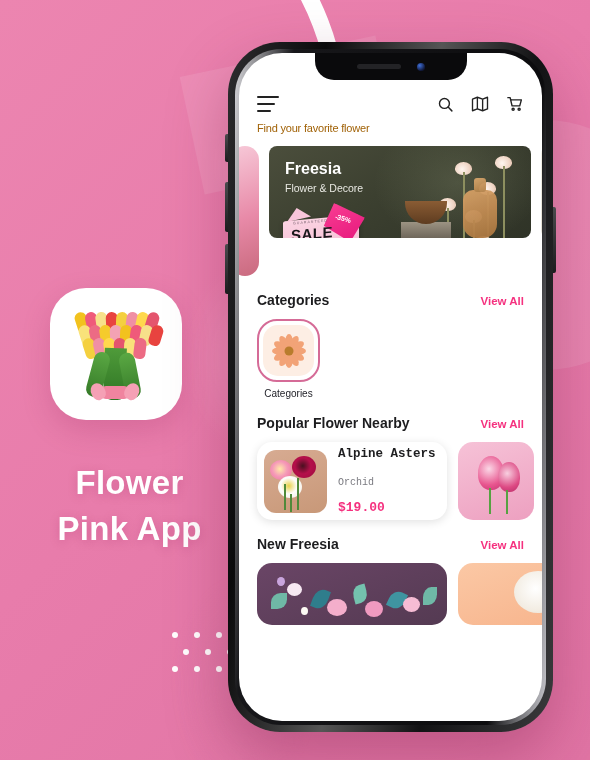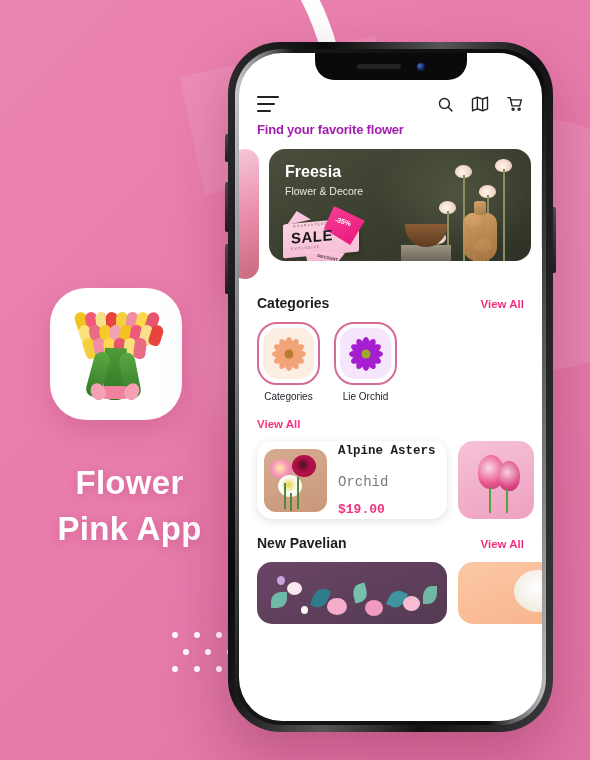--- a/index.html
+++ b/index.html
@@ -95,27 +95,27 @@
   .hamburger { width:22px; cursor:pointer; }
   .hamburger span { display:block; height:2px; background:#222; border-radius:2px; margin-bottom:5px; }
   .hamburger span:nth-child(2){ width:18px; }
   .hamburger span:nth-child(3){ width:14px; margin-bottom:0; }
   .top-icons { display:flex; align-items:center; gap:17px; }
   .top-icons svg { display:block; }
   .loc { display:flex; align-items:center; gap:5px; padding:12px 18px 0 18px; color:#f5317f;
         font-size:13.5px; font-weight:bold; }
   .loc-pin { width:13px; height:13px; }
   .chev { width:10px; height:10px; }
-  .h1 { padding:9px 18px 0 18px; font-size:13px; font-weight:bold; color:#a21caf; letter-spacing:-.2px; }
+  .h1 { padding:9px 18px 0 18px; font-size:11px; font-weight:normal; color:#a16207; letter-spacing:-.2px; }
 
   .banner-row { display:flex; gap:10px; padding:12px 0 0 0; margin-left:-18px; }
   .banner-prev { flex:0 0 28px; height:130px; border-radius:16px;
         background:linear-gradient(160deg,#f7c9d8,#e88aa8 55%,#c96a7e);
         margin-left:10px; }
-  .banner { position:relative; flex:0 0 262px; height:112px; border-radius:16px; overflow:hidden;
+  .banner { position:relative; flex:0 0 262px; height:92px; border-radius:8px; overflow:hidden;
         background:linear-gradient(150deg,#4b4e3c 0%,#3c4030 45%,#2f3327 100%); }
   .ban-veil { position:absolute; inset:0;
         background:radial-gradient(ellipse 120px 90px at 72% 40%, rgba(180,190,150,.18), rgba(0,0,0,0) 70%); }
   .ban-title { position:absolute; left:16px; top:14px; color:#fff; font-size:16px; font-weight:bold; }
   .ban-sub { position:absolute; left:16px; top:36px; color:#e8e8e2; font-size:10.5px; }
   .sale { position:absolute; left:12px; top:58px; width:88px; height:62px; }
   .sale-main { position:absolute; left:2px; top:14px; width:76px; height:34px;
         background:linear-gradient(180deg,#fbd3e2,#f6bfd5); transform:skewY(-5deg);
         border-radius:2px; box-shadow:0 2px 5px rgba(0,0,0,.25); }
   .sale-txt { position:absolute; left:10px; top:21px; font-size:15px; font-weight:bold;
@@ -165,21 +165,21 @@
   .petal-f b { position:absolute; left:50%; top:50%; transform:translate(-50%,-50%);
         width:9px; height:9px; border-radius:50%; z-index:2; }
 
   .prods { display:flex; gap:11px; padding:11px 0 0 18px;font-family:Liberation Mono, monospace; }
   .prod { flex:0 0 190px; height:78px; background:#fff; border-radius:15px;
         box-shadow:0 2px 10px rgba(0,0,0,.12); display:flex; align-items:center;
         padding:7px; gap:11px; }
   .prod-img { flex:0 0 63px; height:63px; border-radius:12px;
         background:linear-gradient(160deg,#d7ab92,#c89878); position:relative; overflow:hidden; }
   .prod-name { font-size:12.5px; font-weight:bold; color:#1d1d1f; }
-  .prod-cat { font-size:14px; color:#7a7a80; margin-top:16px; }
+  .prod-cat { font-size:10px; color:#7a7a80; margin-top:16px; }
   .prod-price { font-size:13px; font-weight:bold; color:#f5317f; margin-top:12px; }
   .prod2 { flex:0 0 76px; height:78px; border-radius:15px;
         background:linear-gradient(160deg,#f6c2d7,#eda0c0); position:relative; overflow:hidden; }
 
   .arrivals { display:flex; gap:11px; padding:11px 0 0 18px; }
   .arr1 { flex:0 0 190px; height:62px; border-radius:15px; position:relative; overflow:hidden;
         background:linear-gradient(160deg,#6a4566,#543a52); }
   .arr2 { flex:0 0 110px; height:62px; border-radius:15px; position:relative; overflow:hidden;
         background:linear-gradient(160deg,#fbc8a5,#f7b48c); }
   .leaf { position:absolute; border-radius:60% 0 60% 0; }
@@ -367,45 +367,24 @@
                     <i style="background:#f2a377;transform:translate(-50%,-100%) rotate(240deg)"></i>
                     <i style="background:#f2a377;transform:translate(-50%,-100%) rotate(270deg)"></i>
                     <i style="background:#f2a377;transform:translate(-50%,-100%) rotate(300deg)"></i>
                     <i style="background:#f2a377;transform:translate(-50%,-100%) rotate(330deg)"></i>
                     <b style="background:#b97c2c"></b>
          </div>
        </div>
      </div>
      <div class="cat-label">Categories</div>
             </div>
-            <div class="cat">
-              <div class="cat-circ">
-       <div class="cat-in" style="background:#f6e6fb">
-         <div class="petal-f">
-           <i style="background:#a51fd0;transform:translate(-50%,-100%) rotate(0deg)"></i>
-                    <i style="background:#a51fd0;transform:translate(-50%,-100%) rotate(30deg)"></i>
-                    <i style="background:#a51fd0;transform:translate(-50%,-100%) rotate(60deg)"></i>
-                    <i style="background:#a51fd0;transform:translate(-50%,-100%) rotate(90deg)"></i>
-                    <i style="background:#a51fd0;transform:translate(-50%,-100%) rotate(120deg)"></i>
-                    <i style="background:#a51fd0;transform:translate(-50%,-100%) rotate(150deg)"></i>
-                    <i style="background:#a51fd0;transform:translate(-50%,-100%) rotate(180deg)"></i>
-                    <i style="background:#a51fd0;transform:translate(-50%,-100%) rotate(210deg)"></i>
-                    <i style="background:#a51fd0;transform:translate(-50%,-100%) rotate(240deg)"></i>
-                    <i style="background:#a51fd0;transform:translate(-50%,-100%) rotate(270deg)"></i>
-                    <i style="background:#a51fd0;transform:translate(-50%,-100%) rotate(300deg)"></i>
-                    <i style="background:#a51fd0;transform:translate(-50%,-100%) rotate(330deg)"></i>
-                    <b style="background:#9aad2a"></b>
-         </div>
-       </div>
-     </div>
-     <div class="cat-label">Lie Orchid</div>
-            </div>
           </div>
 
         <div class="sec-head">
+          <div class="sec-title">Popular Flower Nearby</div>
           <div class="view-all">View All</div>
         </div>
         <div class="prods">
           <div class="prod">
             <div class="prod-img">
               <div class="fl" style="left:6px;top:10px;width:22px;height:20px;background:radial-gradient(circle at 45% 45%,#ffe9a8,#f59ab8 45%,#ec6c95)"></div>
               <div class="fl" style="left:28px;top:6px;width:24px;height:22px;background:radial-gradient(circle at 45% 45%,#4a1020,#b5104a 45%,#9c0c3e)"></div>
               <div class="fl" style="left:14px;top:26px;width:24px;height:22px;background:radial-gradient(circle at 45% 45%,#e8d24a,#fdfdfb 45%,#efe9dd)"></div>
               <div style="position:absolute;left:20px;top:34px;width:2px;height:26px;background:#4f8a3a"></div>
               <div style="position:absolute;left:33px;top:28px;width:2px;height:32px;background:#4f8a3a"></div>
@@ -419,21 +398,21 @@
           </div>
           <div class="prod2">
             <div class="fl" style="left:20px;top:14px;width:26px;height:34px;border-radius:50% 50% 45% 45%;background:radial-gradient(circle at 42% 38%,#fbd7e6,#e8568f 62%,#c53271)"></div>
             <div class="fl" style="left:40px;top:20px;width:22px;height:30px;border-radius:50% 50% 45% 45%;background:radial-gradient(circle at 42% 38%,#f8cfe0,#dd4a84 62%,#b82a66)"></div>
             <div style="position:absolute;left:31px;top:46px;width:2px;height:26px;background:#57a142"></div>
             <div style="position:absolute;left:48px;top:48px;width:2px;height:24px;background:#57a142"></div>
           </div>
         </div>
 
         <div class="sec-head">
-          <div class="sec-title">New Pavelian</div>
+          <div class="sec-title">New Freesia</div>
           <div class="view-all">View All</div>
         </div>
         <div class="arrivals">
           <div class="arr1">
             <div class="leaf" style="left:14px;top:30px;width:16px;height:16px;background:#6fb8a6"></div>
             <div class="leaf" style="left:56px;top:26px;width:15px;height:20px;background:#2f7d8c;transform:rotate(20deg)"></div>
             <div class="leaf" style="left:96px;top:22px;width:14px;height:18px;background:#74c2ae;transform:rotate(-15deg)"></div>
             <div class="leaf" style="left:132px;top:28px;width:16px;height:18px;background:#3f94a0;transform:rotate(25deg)"></div>
             <div class="leaf" style="left:166px;top:24px;width:14px;height:18px;background:#6fb8a6"></div>
             <div class="fl" style="left:30px;top:20px;width:15px;height:13px;background:#f7e8f2"></div>

